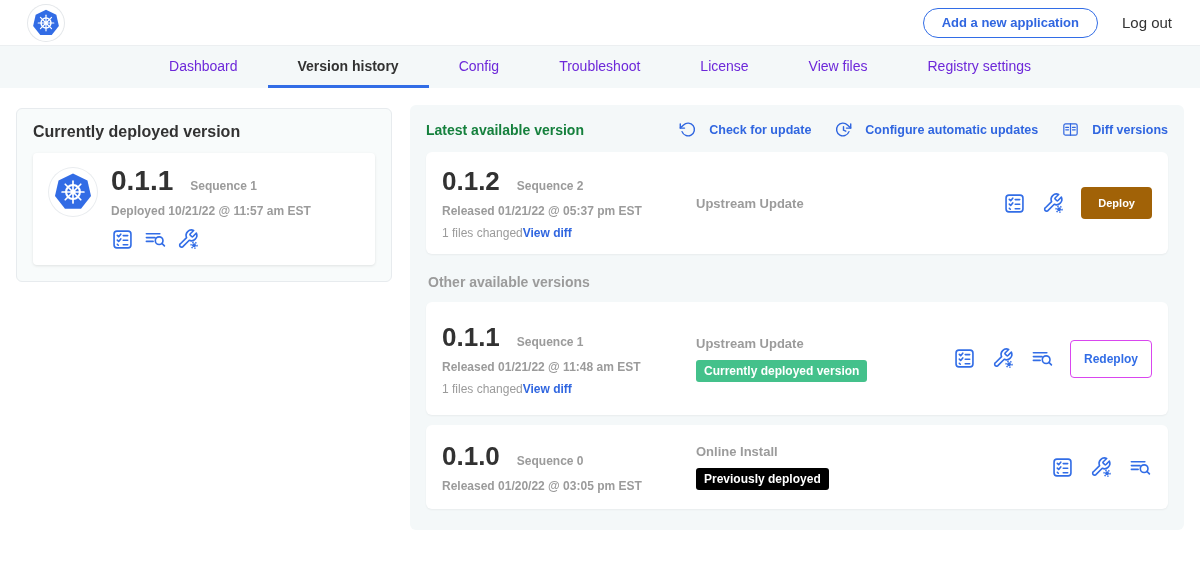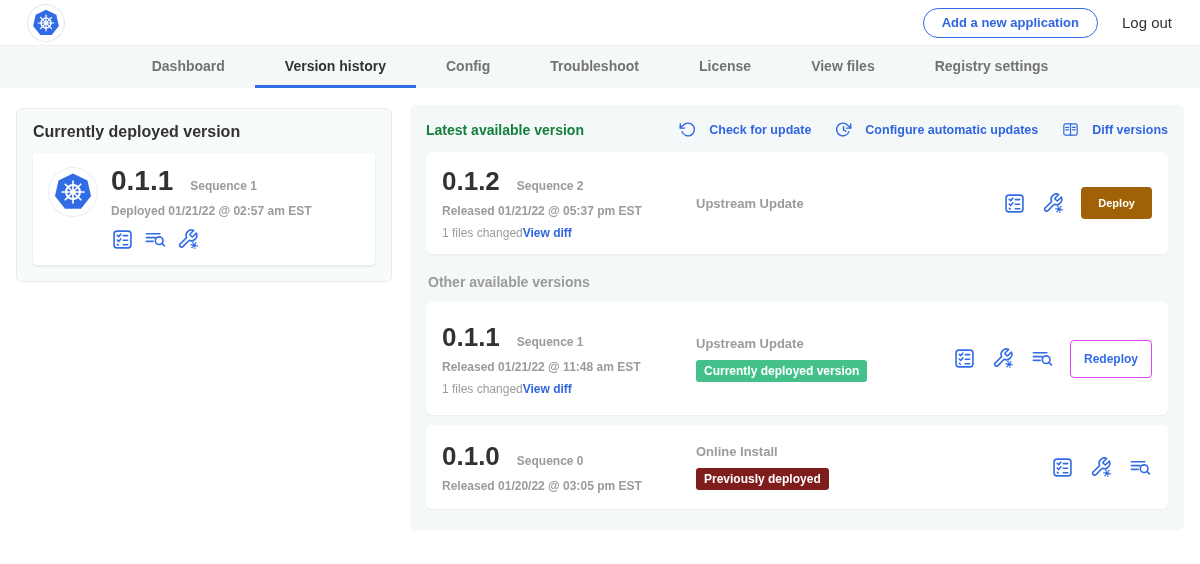--- a/index.html
+++ b/index.html
@@ -39,21 +39,21 @@
   }
   .logout { font-size: 15px; color: #323232; cursor: pointer; }
 
   
   .subnav {
     height: 42px; background: #f4f8f9;
     display: flex; justify-content: center; align-items: stretch;
   }
   .subnav-item {
     display: flex; align-items: center; padding: 0 30px;
-    font-size: 14px; font-weight: 700; color: #737373;
+    font-size: 14px; font-weight: 400; color: #6d28d9;
     border-bottom: 3px solid transparent; cursor: pointer;
   }
   .subnav-item.active { color: #323232; font-weight: 700; border-bottom-color: #326de6; }
 
   
   .content { position: absolute; top: 88px; left: 0; right: 0; bottom: 0; }
 
   
   .deployed-card {
     position: absolute; left: 16px; top: 20px; width: 376px;
@@ -105,21 +105,21 @@
   .files-row { display: flex; align-items: center; margin-top: 8px; font-size: 12px; }
   .files-changed { color: #9b9b9b; }
   .view-diff { color: #3066e0; font-weight: 700; cursor: pointer; }
 
   .source { font-size: 13px; font-weight: 600; color: #9b9b9b; }
   .badge {
     display: inline-block; margin-top: 9px; padding: 4px 8px; border-radius: 3px;
     font-size: 12px; font-weight: 700; color: #fff;
   }
   .badge.green { background: #44c18b; }
-  .badge.gray  { background: #7f1d1d; }
+  .badge.gray  { background: #000000; }
 
   .deploy-btn {
     background: #a16207; color: #fff; border: none; border-radius: 4px;
     font-size: 11px; font-weight: 700; padding: 10px 17px; cursor: pointer; font-family: inherit;
   }
   .redeploy-btn {
     background: #fff; color: #326de6; border: 1px solid #d946ef; border-radius: 4px;
     font-size: 12px; font-weight: 700; padding: 11px 13px; cursor: pointer; font-family: inherit;
   }
   .section-label { font-size: 14px; font-weight: 600; color: #9b9b9b; margin: 20px 0 12px 2px; }
@@ -231,21 +231,21 @@
       <div class="k8s-avatar">
         <svg width="42" height="42">
             <use href="#sym-k8s"></use>
           </svg>
       </div>
       <div>
         <div class="version-head">
           <span class="version-number-lg">0.1.1</span>
           <span class="sequence">Sequence 1</span>
         </div>
-        <div class="muted-line">Deployed 01/21/22 @ 02:57 am EST</div>
+        <div class="muted-line">Deployed 10/21/22 @ 11:57 am EST</div>
         <div class="icon-row">
           <span class="icon-btn">
               <svg>
                 <use href="#sym-checklist"></use>
               </svg>
             </span>
           <span class="icon-btn">
               <svg>
                 <use href="#sym-logs"></use>
               </svg>

